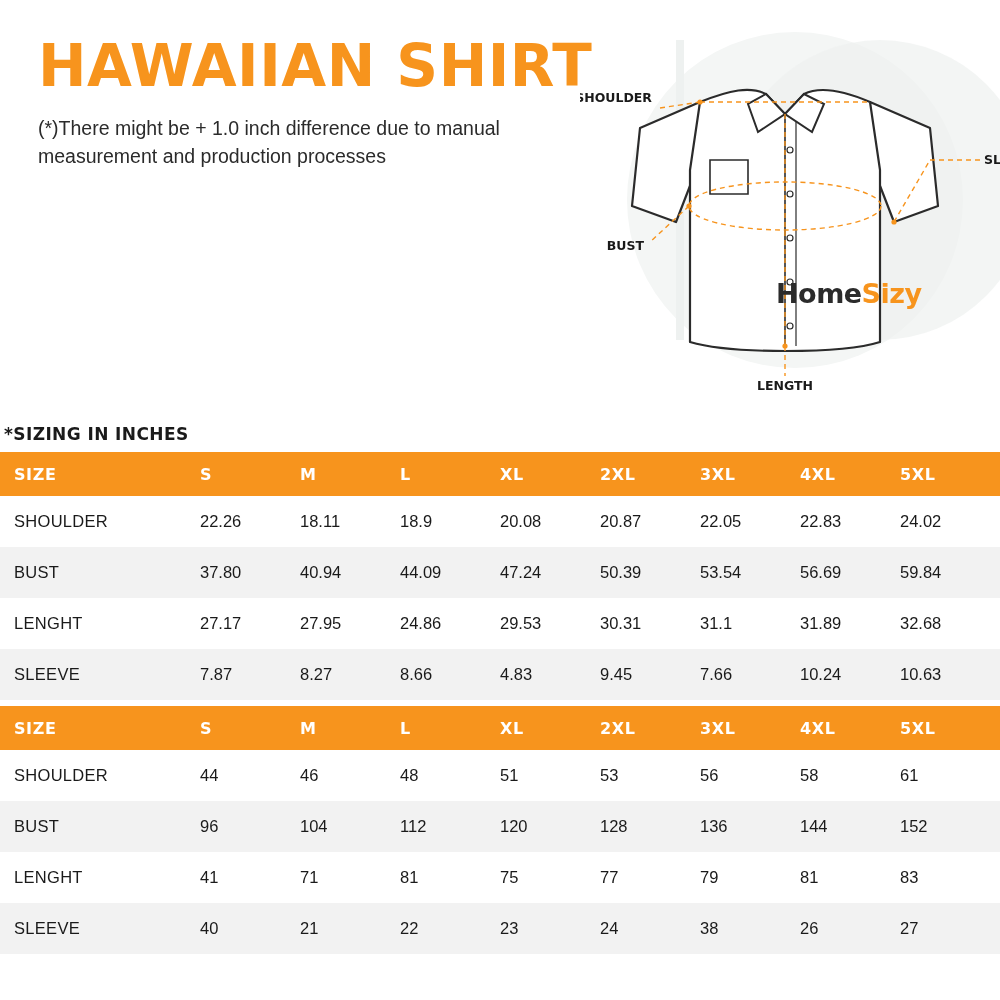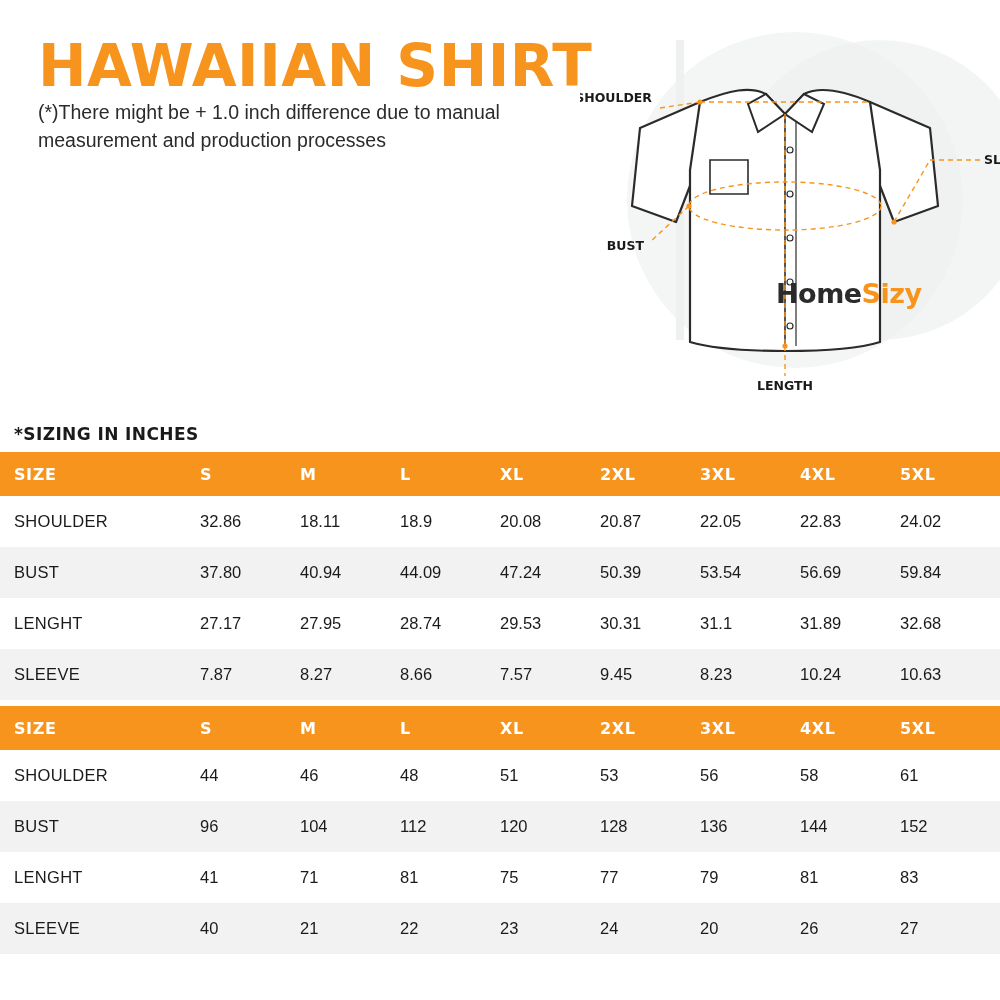--- a/index.html
+++ b/index.html
@@ -32,20 +32,21 @@
     font-family: "DejaVu Sans", sans-serif;
     font-weight: bold;
     font-size: 58px;
     line-height: 64px;
     letter-spacing: 0.5px;
     color: #F7941D;
     text-transform: uppercase;
     white-space: nowrap;
   }
   .subtitle {
+    margin-top: 16px;
     font-size: 19.5px;
     line-height: 28px;
     color: #2b2b2b;
     font-family: "Liberation Sans", sans-serif;
     max-width: 545px;
   }
 
   
   .illus {
     position: absolute;
@@ -67,21 +68,21 @@
   .brand .home { color: #2b2b2b; text-align: right; }
   .brand .sizy { color: #F7941D; }
 
   
   .section-label {
     font-family: "DejaVu Sans", sans-serif;
     font-weight: bold;
     font-size: 17px;
     letter-spacing: 0.4px;
     color: #1a1a1a;
-    padding-left: 14px;
+    padding-left: 4px;
     margin-bottom: 8px;
   }
   table.size-table {
     width: 1000px;
     border-collapse: collapse;
     table-layout: fixed;
   }
   table.size-table th,
   table.size-table td {
     text-align: left;
@@ -209,21 +210,21 @@
         <th>XL</th>
         <th>2XL</th>
         <th>3XL</th>
         <th>4XL</th>
         <th>5XL</th>
       </tr>
     </thead>
     <tbody>
       <tr>
         <td class="first">SHOULDER</td>
-        <td>32.86</td>
+        <td>22.26</td>
         <td>18.11</td>
         <td>18.9</td>
         <td>20.08</td>
         <td>20.87</td>
         <td>22.05</td>
         <td>22.83</td>
         <td>24.02</td>
       </tr>
       <tr>
         <td class="first">BUST</td>
@@ -233,35 +234,35 @@
         <td>47.24</td>
         <td>50.39</td>
         <td>53.54</td>
         <td>56.69</td>
         <td>59.84</td>
       </tr>
       <tr>
         <td class="first">LENGHT</td>
         <td>27.17</td>
         <td>27.95</td>
-        <td>28.74</td>
+        <td>24.86</td>
         <td>29.53</td>
         <td>30.31</td>
         <td>31.1</td>
         <td>31.89</td>
         <td>32.68</td>
       </tr>
       <tr>
         <td class="first">SLEEVE</td>
         <td>7.87</td>
         <td>8.27</td>
         <td>8.66</td>
-        <td>7.57</td>
+        <td>4.83</td>
         <td>9.45</td>
-        <td>8.23</td>
+        <td>7.66</td>
         <td>10.24</td>
         <td>10.63</td>
       </tr>
     </tbody>
   </table>
 </div>
 
 <div class="tbl-wrap">
   <table class="size-table">
     <colgroup>
@@ -322,19 +323,19 @@
         <td>81</td>
         <td>83</td>
       </tr>
       <tr>
         <td class="first">SLEEVE</td>
         <td>40</td>
         <td>21</td>
         <td>22</td>
         <td>23</td>
         <td>24</td>
-        <td>20</td>
+        <td>38</td>
         <td>26</td>
         <td>27</td>
       </tr>
     </tbody>
   </table>
 </div>
 
 </body></html>

